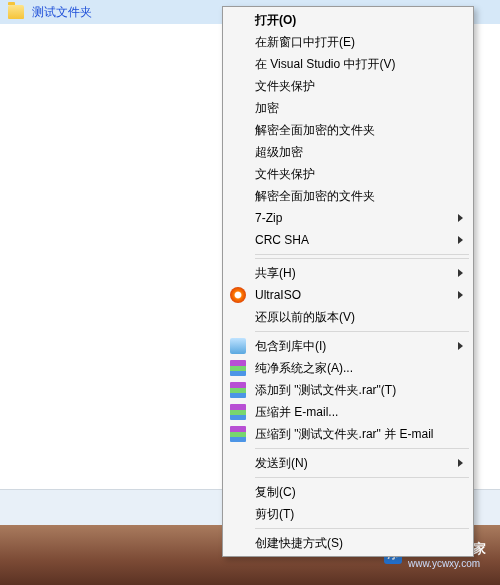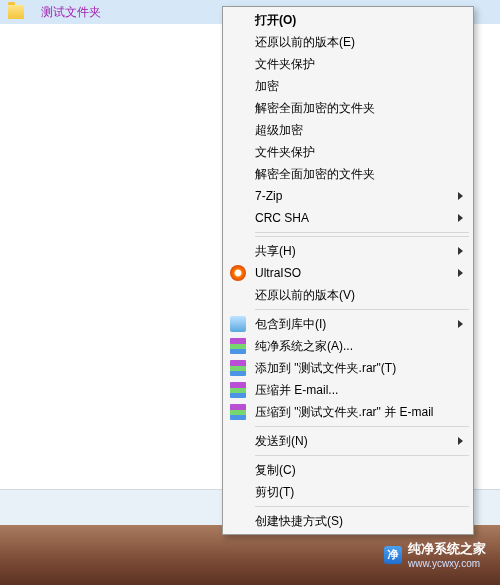--- a/index.html
+++ b/index.html
@@ -33,21 +33,21 @@
       margin-right: 8px;
     }
     .file-row .folder-icon:before {
       content: "";
       position: absolute;
       top: -3px; left: 0;
       width: 7px; height: 3px;
       background: #f5c43a;
       border-radius: 1px 1px 0 0;
     }
-    .file-name-col { flex: 1; color: #a21caf; margin-left: 9px; }
+    .file-name-col { flex: 1; color: #1d4ed8; }
     .file-date-col { width: 110px; color: #444; }
     .file-type-col { width: 60px; color: #444; }
     .status-bar {
       position: absolute;
       bottom: 30px;
       left: 0;
       padding: 6px 12px;
       color: #333;
       font-size: 12px;
       background: #f4f8fb;
@@ -157,21 +157,24 @@
     <span class="wm-text">纯净系统之家</span>
     <span class="wm-url">www.ycwxy.com</span>
   </span>
 </div>
 
 <div class="context-menu">
   <div class="menu-item bold-item">
       <span>打开(O)</span>
     </div>
   <div class="menu-item">
-      <span>还原以前的版本(E)</span>
+      <span>在新窗口中打开(E)</span>
+    </div>
+  <div class="menu-item">
+      <span>在 Visual Studio 中打开(V)</span>
     </div>
   <div class="menu-item">
       <span>文件夹保护</span>
     </div>
   <div class="menu-item">
       <span>加密</span>
     </div>
   <div class="menu-item">
       <span>解密全面加密的文件夹</span>
     </div>

